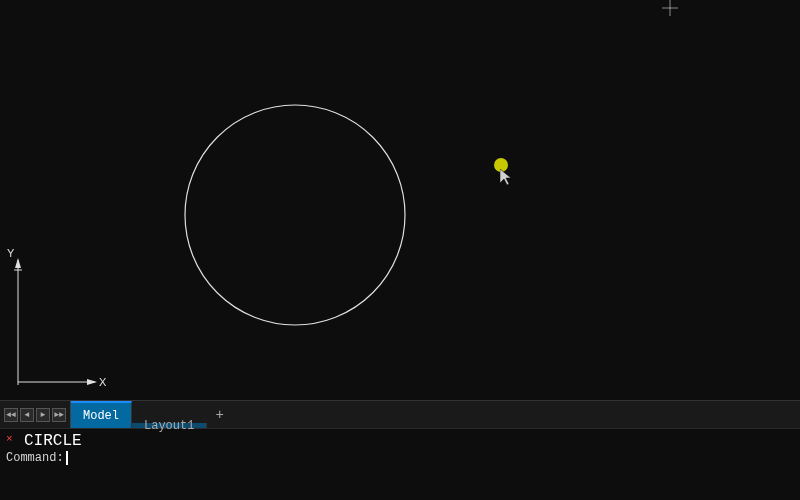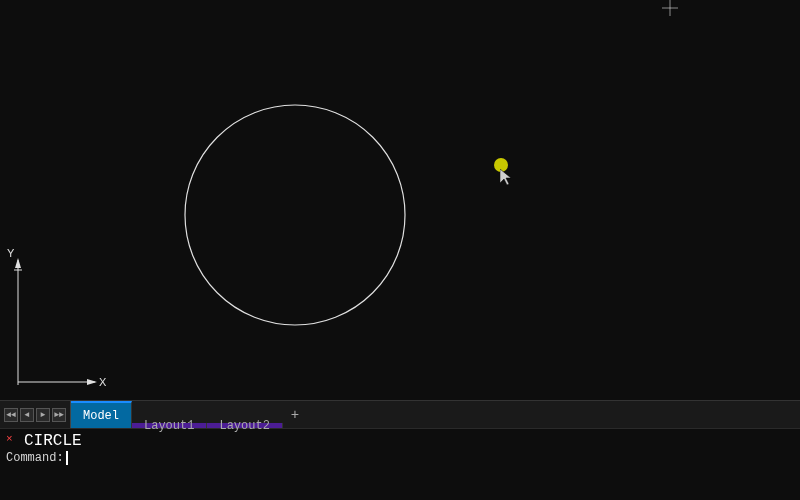--- a/index.html
+++ b/index.html
@@ -92,21 +92,21 @@
       user-select: none;
     }
 
     .tab.active {
       background: #0369a1;
       color: #fff;
       border-top: 2px solid #1a8cff;
     }
 
     .tab.inactive {
-      background: #4c1d95;
+      background: #0c4a6e;
       color: #aaa;
       margin-top: 22px;
     }
 
     .tab-add {
       display: flex;
       align-items: center;
       padding: 0 8px;
       color: #aaa;
       font-size: 14px;
@@ -223,23 +223,20 @@
     <div class="nav-btn">◄</div>
     <div class="nav-btn">►</div>
     <div class="nav-btn">►►</div>
   </div>
   <div class="tab active">
     <span>Model</span>
   </div>
   <div class="tab inactive">
     <span>Layout1</span>
   </div>
-  <div class="tab inactive">
-    <span>Layout2</span>
-  </div>
   <div class="tab-add">
     <span>+</span>
   </div>
 </div>
 
 <div id="command-area">
   <div id="cmd-header-line">
     <span id="cmd-close">×</span>
     <span class="cmd-line header">CIRCLE</span>
   </div>

